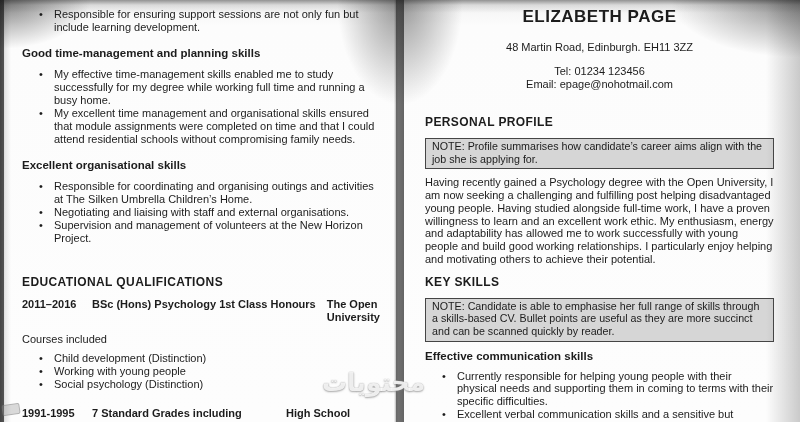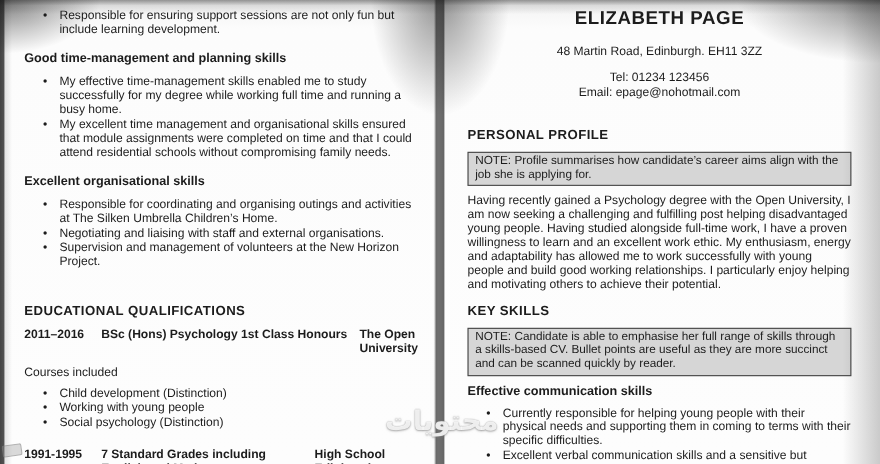--- a/index.html
+++ b/index.html
@@ -85,21 +85,20 @@
 
   
   .watermark {
     position: absolute; left: 322px; top: 368px; z-index: 6;
     font-family: "DejaVu Sans", sans-serif;
     font-size: 25px; font-weight: bold;
     color: rgba(255,255,255,0.85);
     text-shadow: 0 1px 2px rgba(120,120,120,0.6), 0 0 1px rgba(140,140,140,0.8);
     direction: rtl;
     pointer-events: none;
-    margin-left: 28px;
   }
 
   
   .corner-artifact {
     position: absolute; left: 2px; top: 404px; width: 18px; height: 11px; z-index: 6;
     background: rgba(150,150,150,0.35);
     border: 1px solid rgba(120,120,120,0.4);
     border-radius: 2px;
     transform: rotate(-8deg);
   }

